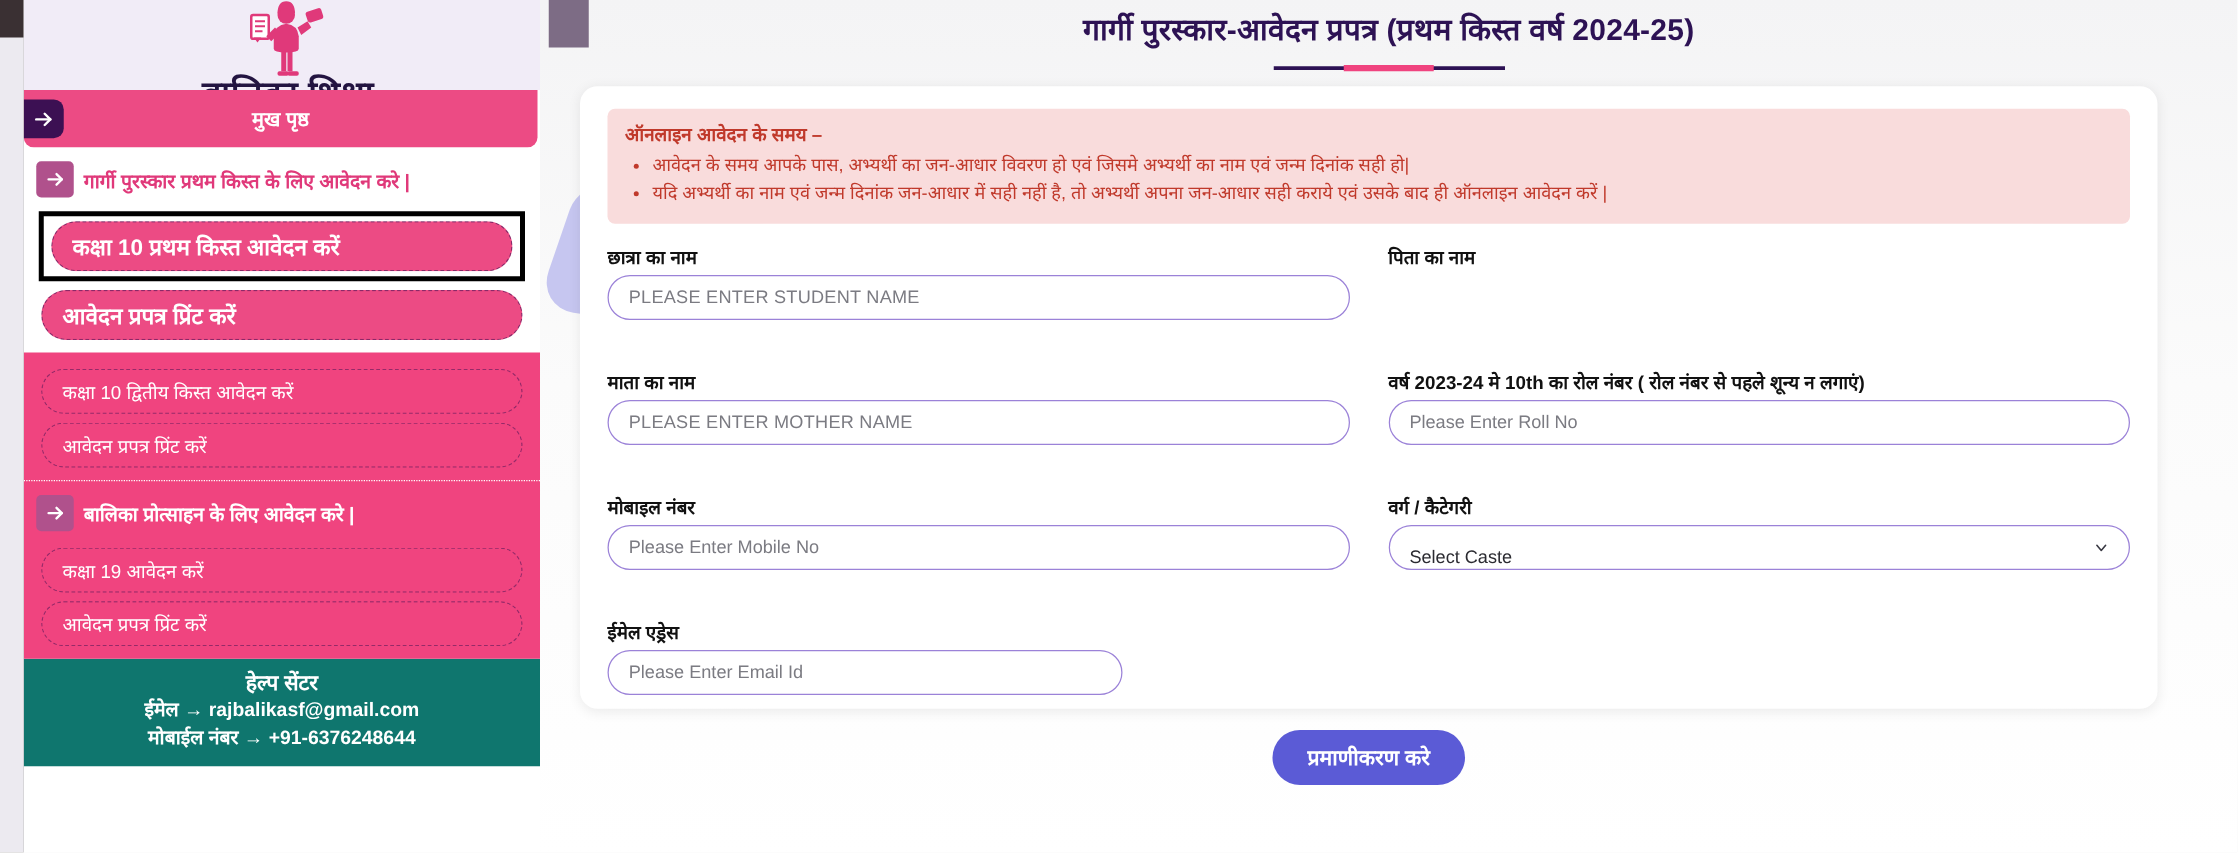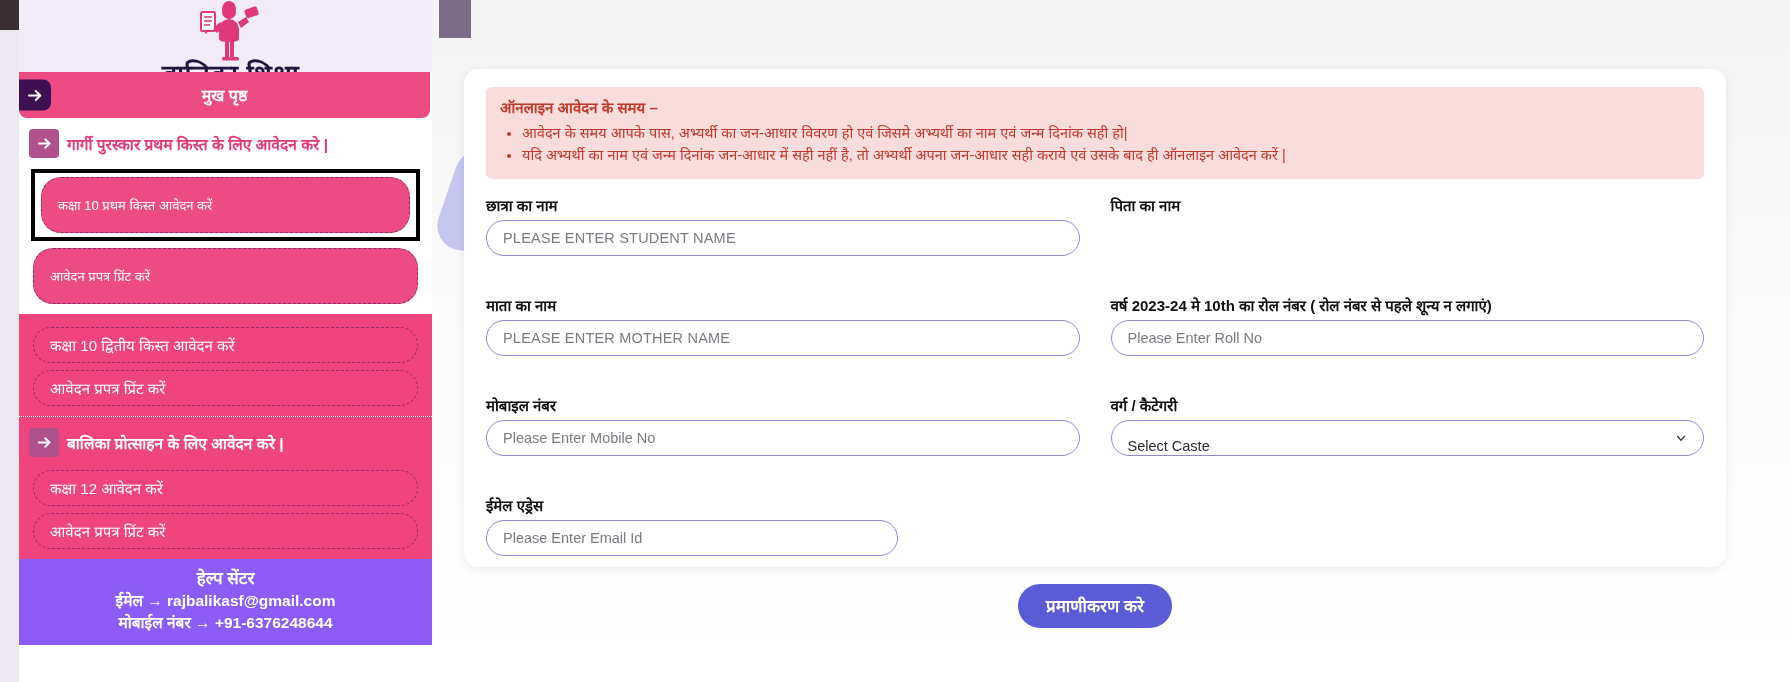--- a/index.html
+++ b/index.html
@@ -136,30 +136,30 @@
     font-weight: 600;
     background: #ec4b84;
     border: 1px dashed rgba(60,16,83,.55);
     cursor: pointer;
   }
   .pill.on-pink {
     background: transparent;
     border: 1px dashed rgba(60,16,83,.5);
     font-weight: 500;
   }
-  .pill.big { font-size: 13px; font-weight: 400; height: 56px; }
+  .pill.big { font-size: 18px; font-weight: 700; height: 40px; }
   .highlight-wrap {
     border: 4px solid #000000;
     margin: 5px 2px 0 2px;
     padding: 0;
   }
   .highlight-wrap .pill { margin: 4px 6px; }
 
   .help-center {
-    background: #8b5cf6;
+    background: #0f766e;
     color: #ffffff;
     text-align: center;
     padding: 8px 6px 12px 6px;
     line-height: 1.38;
   }
   .help-title { font-size: 17px; font-weight: 700; }
   .help-line  { font-size: 15.5px; font-weight: 700; }
 
   
   .main {
@@ -393,38 +393,42 @@
       <div class="group-head">
         <span class="badge">
           <svg viewBox="0 0 24 24" fill="none" stroke="#ffffff" stroke-width="2.6" stroke-linecap="round" stroke-linejoin="round">
             <line x1="4" y1="12" x2="19" y2="12"></line>
               <polyline points="13 6 19 12 13 18"></polyline>
           </svg>
         </span>
         <span class="ghead-text">बालिका प्रोत्साहन के लिए आवेदन करे |</span>
       </div>
       <div class="pill on-pink">
-        <span>कक्षा 12 आवेदन करें</span>
+        <span>कक्षा 19 आवेदन करें</span>
       </div>
       <div class="pill on-pink">
         <span>आवेदन प्रपत्र प्रिंट करें</span>
       </div>
     </div>
 
     <div class="help-center">
       <div class="help-title">हेल्प सेंटर</div>
       <div class="help-line">ईमेल → rajbalikasf@gmail.com</div>
       <div class="help-line">मोबाईल नंबर → +91-6376248644</div>
     </div>
   </div>
 
   <div class="main">
     <div class="deco-top"></div>
     <div class="deco-blob"></div>
 
+    <div class="page-title-wrap">
+      <div class="page-title">गार्गी पुरस्कार-आवेदन प्रपत्र (प्रथम किस्त वर्ष 2024-25)</div>
+      <div class="title-rule"></div>
+    </div>
 
     <div class="card">
 
       <div class="notice">
         <div class="notice-title">ऑनलाइन आवेदन के समय –</div>
         <ul>
           <li>आवेदन के समय आपके पास, अभ्यर्थी का जन-आधार विवरण हो एवं जिसमे अभ्यर्थी का नाम एवं जन्म दिनांक सही हो|</li>
           <li>यदि अभ्यर्थी का नाम एवं जन्म दिनांक जन-आधार में सही नहीं है, तो अभ्यर्थी अपना जन-आधार सही कराये एवं उसके बाद ही ऑनलाइन आवेदन करें |</li>
         </ul>
       </div>

